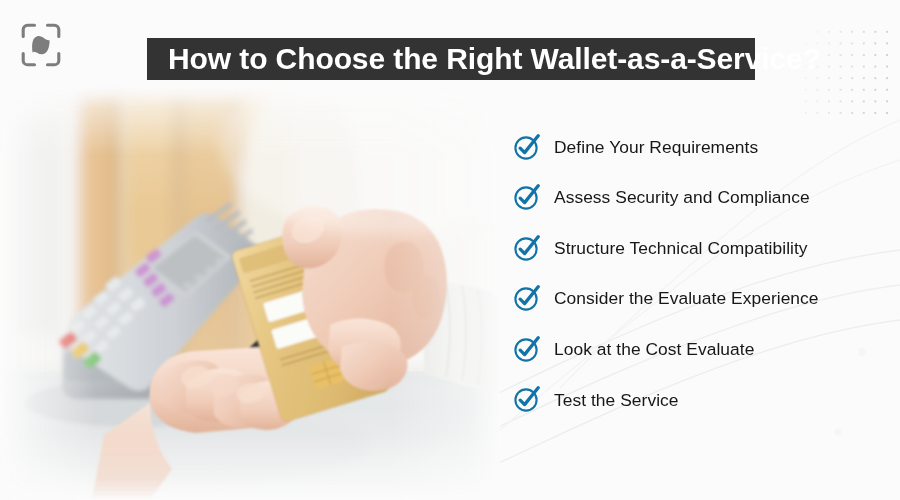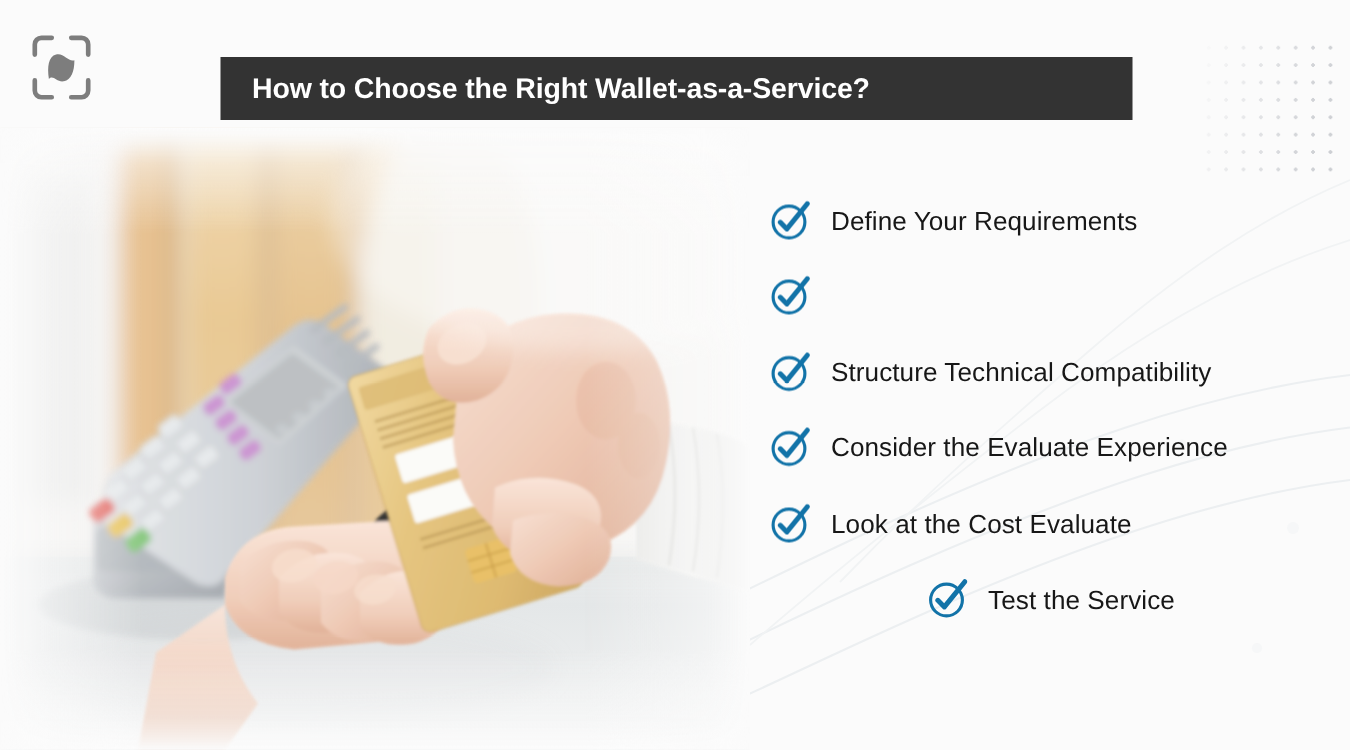--- a/index.html
+++ b/index.html
@@ -78,21 +78,21 @@
     top: 38px;
     width: 608px;
     height: 42px;
     background: #333333;
     display: flex;
     align-items: center;
     z-index: 12;
   }
   .title-text {
     color: #ffffff;
-    font-size: 19px;
+    font-size: 30px;
     font-weight: bold;
     letter-spacing: -0.1px;
     padding-left: 21px;
     white-space: nowrap;
     line-height: 1;
   }
 
   
   .photo-wrap {
     position: absolute;
@@ -129,21 +129,21 @@
     top: 128px;
     width: 375px;
     z-index: 10;
   }
   .check-item {
     display: flex;
     align-items: center;
     height: 38px;
     margin-bottom: 12.6px;
   }
-  .check-item:last-child { margin-bottom: 0; justify-content: center; }
+  .check-item:last-child { margin-bottom: 0; }
   .check-icon {
     flex: 0 0 auto;
     width: 27px;
     height: 27px;
     margin-right: 14px;
     display: block;
   }
   .check-label {
     color: #171717;
     font-size: 17.4px;
@@ -421,20 +421,21 @@
         <path d="M7.2 14.2 L11.6 18.6 L25.2 1.8" fill="none" stroke="#1273a8" stroke-width="3.3" stroke-linecap="round" stroke-linejoin="round"></path>
       </svg>
       <span class="check-label">Define Your Requirements</span>
     </div>
 
     <div class="check-item">
       <svg class="check-icon" viewBox="0 0 27 27" aria-hidden="true">
         <circle cx="13" cy="14" r="10.6" fill="none" stroke="#1273a8" stroke-width="2.1"></circle>
         <path d="M7.2 14.2 L11.6 18.6 L25.2 1.8" fill="none" stroke="#1273a8" stroke-width="3.3" stroke-linecap="round" stroke-linejoin="round"></path>
       </svg>
+      <span class="check-label">Assess Security and Compliance</span>
     </div>
 
     <div class="check-item">
       <svg class="check-icon" viewBox="0 0 27 27" aria-hidden="true">
         <circle cx="13" cy="14" r="10.6" fill="none" stroke="#1273a8" stroke-width="2.1"></circle>
         <path d="M7.2 14.2 L11.6 18.6 L25.2 1.8" fill="none" stroke="#1273a8" stroke-width="3.3" stroke-linecap="round" stroke-linejoin="round"></path>
       </svg>
       <span class="check-label">Structure Technical Compatibility</span>
     </div>
 

